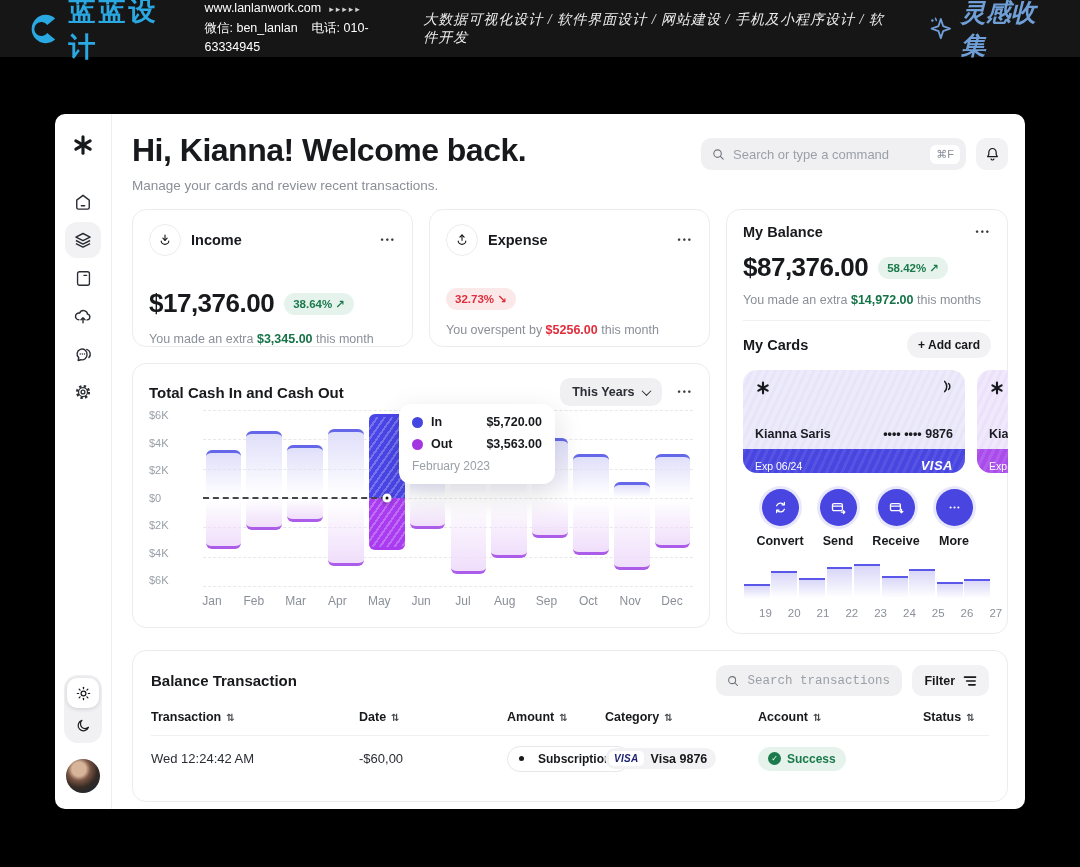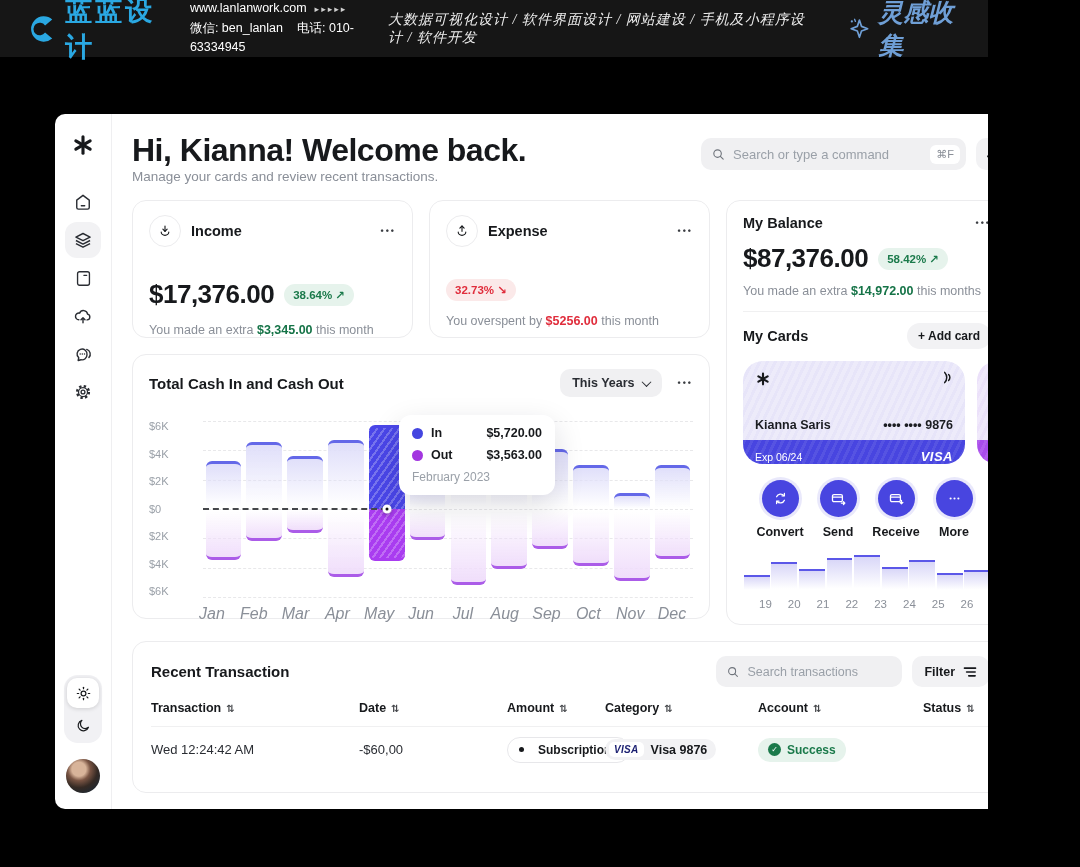--- a/index.html
+++ b/index.html
@@ -1,17 +1,17 @@
 <!DOCTYPE html>
 <html><head>
 <meta charset="utf-8">
 <style>
   * { margin:0; padding:0; box-sizing:border-box; }
   body { font-family:"Liberation Sans","DejaVu Sans",sans-serif; background:#000; }
-  .stage { width:988px; height:867px; position:relative; background:#000; overflow:hidden; }
+  .stage { width:1080px; height:867px; position:relative; background:#000; overflow:hidden; }
 
   
   .banner { height:57px; background:#161616; display:flex; align-items:center; padding:0 26px; }
   .logo { display:flex; align-items:center; gap:9px; }
   .logo-text { color:#2aa8e2; font-size:27px; font-weight:bold; letter-spacing:3px; }
   .contact { margin-left:24px; color:#fff; font-size:12.5px; line-height:1.55; }
   .contact .arrows { color:#cfcfcf; font-size:9px; margin-left:8px; letter-spacing:2px; }
   .contact .line2 span { margin-right:14px; }
   .services { margin-left:auto; color:#ededed; font-size:14px; font-style:italic; font-family:"Liberation Serif","DejaVu Serif",serif; letter-spacing:1px; }
   .collection { margin-left:30px; display:flex; align-items:center; gap:8px; color:#6f9fd6; font-size:25px; font-weight:bold; font-style:italic; font-family:"Liberation Serif","DejaVu Serif",serif; }
@@ -28,21 +28,21 @@
   .theme-toggle { background:#f1f1f4; border-radius:14px; padding:3px; display:flex; flex-direction:column; gap:2px; margin-bottom:16px; }
   .theme-btn { width:32px; height:30px; border-radius:10px; display:flex; align-items:center; justify-content:center; }
   .theme-btn.active { background:#fff; box-shadow:0 1px 4px rgba(0,0,0,.15); }
   .avatar { width:34px; height:34px; border-radius:50%;
     background:radial-gradient(circle at 38% 30%, #d8b49a 0 22%, #7a5544 36%, #352a24 58%, #23282e 78%, #3c4b58 100%); }
 
   
   .main { flex:1; padding:18px 17px 0 20px; min-width:0; }
   .topbar { display:flex; justify-content:space-between; align-items:flex-start; margin-bottom:16px; }
   .greeting { font-size:32px; font-weight:600; color:#17191c; letter-spacing:-.5px; }
-  .subtitle { font-size:13.5px; color:#8a8f98; }
+  .subtitle { font-size:13.5px; color:#8a8f98; margin-top:9px; }
   .top-right { display:flex; gap:10px; align-items:center; margin-top:6px; }
   .searchbar { width:265px; height:32px; background:#f0f0f2; border-radius:10px; display:flex; align-items:center; padding:0 6px 0 10px; gap:7px; }
   .searchbar input { flex:1; border:none; background:transparent; outline:none; font-size:13px; color:#3a3d42; font-family:inherit; }
   .searchbar input::placeholder { color:#9aa0a8; }
   .kbd { background:#fff; border-radius:6px; padding:3px 6px; font-size:11px; color:#8a8f98; }
   .bell-btn { width:32px; height:32px; background:#f2f2f4; border-radius:10px; display:flex; align-items:center; justify-content:center; cursor:pointer; }
 
   .grid { display:flex; gap:16px; }
   .col-left { width:578px; flex:none; }
   .col-right { flex:1; min-width:0; }
@@ -65,21 +65,21 @@
   .note b.green { color:#157347; }
   .note b.red { color:#e02d3c; }
 
   
   .chart-card { margin-top:16px; height:265px; padding:14px 16px 8px; }
   .chart-head { display:flex; align-items:center; }
   .chart-title { font-size:15px; font-weight:bold; color:#17191c; }
   .select-pill { margin-left:auto; background:#f0f0f2; border-radius:10px; padding:7px 12px; font-size:12.5px; font-weight:600; color:#2a2d33; display:flex; align-items:center; gap:8px; cursor:pointer; }
   .chev { width:7px; height:7px; border-right:1.6px solid #2a2d33; border-bottom:1.6px solid #2a2d33; transform:rotate(45deg) translate(-1px,-1px); }
   .chart-head .menu-dots { margin-left:16px; }
-  .chart-body { display:flex; gap:20px; margin-top:24px; }
+  .chart-body { display:flex; gap:20px; margin-top:4px; }
   .ylabels { width:34px; height:176px; display:flex; flex-direction:column; justify-content:space-between; flex:none; }
   .ylabels span { font-size:11px; color:#9aa0a8; line-height:1; transform:translateY(-0%); }
   .plot { position:relative; flex:1; height:176px; }
   .gridline { position:absolute; left:0; right:0; border-top:1.5px dashed #e8e8ea; }
   .slot { position:absolute; top:0; height:100%; }
   .bar { position:absolute; left:2.5px; right:2.5px; }
   .bar.in { bottom:50%; border-top:3px solid #6468e8; border-radius:6px 6px 0 0;
     background:linear-gradient(180deg,#e0dffa 0%,rgba(255,255,255,0) 96%); }
   .bar.out { top:50%; border-bottom:3px solid #ab5ce8; border-radius:0 0 6px 6px;
     background:linear-gradient(0deg,#f0defb 0%,rgba(255,255,255,0) 96%); }
@@ -90,32 +90,32 @@
   .zeroline { position:absolute; top:50%; left:0; width:37.5%; border-top:2px dashed #44464a; margin-top:-1px; z-index:3; }
   .zerodot { position:absolute; top:50%; left:37.5%; width:9px; height:9px; background:#101114; border:3px solid #fff; border-radius:50%; transform:translate(-50%,-50%); box-shadow:0 1px 5px rgba(0,0,0,.35); z-index:4; }
   .tooltip { position:absolute; left:40%; top:-6px; width:156px; background:#fff; border-radius:12px; box-shadow:0 10px 30px rgba(20,20,40,.14); padding:11px 13px; z-index:5; }
   .tt-row { display:flex; align-items:center; gap:8px; margin-bottom:8px; }
   .tt-dot { width:11px; height:11px; border-radius:50%; flex:none; }
   .tt-dot.in { background:#4446e0; } .tt-dot.out { background:#a336e0; }
   .tt-label { font-size:12.5px; font-weight:600; color:#17191c; }
   .tt-value { margin-left:auto; font-size:12.5px; font-weight:bold; color:#17191c; }
   .tt-date { font-size:12px; color:#9aa0a8; margin-top:2px; }
   .xlabels { display:flex; margin:8px 0 0 42px; }
-  .xlabels span { flex:1; text-align:center; font-size:16px; color:#8a8f98;font-style:italic; }
+  .xlabels span { flex:1; text-align:center; font-size:12px; color:#8a8f98; }
 
   
   .balance-card { height:425px; padding:14px 16px; display:flex; flex-direction:column; }
   .bal-head { display:flex; align-items:center; }
   .bal-title { font-size:14.5px; font-weight:600; color:#17191c; }
   .divider { border-top:1px solid #f0f0f1; margin:13px 0 11px; }
   .mycards-head { display:flex; align-items:center; justify-content:space-between; }
   .mycards-title { font-size:14.5px; font-weight:bold; color:#17191c; }
   .add-card { background:#f2f2f4; border-radius:999px; padding:6px 11px; font-size:12px; font-weight:600; color:#17191c; cursor:pointer; }
   .cards-row { display:flex; gap:12px; overflow:hidden; margin:12px -17px 0 0; }
-  .bank-card { width:222px; flex:none; border-radius:20px; overflow:hidden; cursor:pointer; }
+  .bank-card { width:222px; flex:none; border-radius:14px; overflow:hidden; cursor:pointer; }
   .bank-top { height:79px; position:relative; padding:10px 12px;
     background:repeating-linear-gradient(115deg,rgba(120,110,225,.05) 0 3px,rgba(255,255,255,0) 3px 7px),#edebfa; }
   .bank-card.c2 .bank-top { background:repeating-linear-gradient(115deg,rgba(150,80,225,.05) 0 3px,rgba(255,255,255,0) 3px 7px),#f0e9fb; }
   .bank-wave { position:absolute; top:9px; right:11px; }
   .bank-name-row { position:absolute; left:12px; right:12px; bottom:8px; display:flex; justify-content:space-between; font-size:12.5px; font-weight:600; color:#1b1d22; }
   .bank-strip { height:33px; display:flex; align-items:center; justify-content:space-between; padding:0 12px; color:#fff; font-size:10.5px;
     background:repeating-linear-gradient(115deg,rgba(255,255,255,.08) 0 3px,rgba(255,255,255,0) 3px 7px),#4845e0; }
   .bank-card.c2 .bank-strip { background:repeating-linear-gradient(115deg,rgba(255,255,255,.1) 0 3px,rgba(255,255,255,0) 3px 7px),#a94ceb; }
   .visa-word { font-style:italic; font-weight:bold; font-size:13px; letter-spacing:.5px; }
 
@@ -129,21 +129,21 @@
   .mini-slot { flex:1; display:flex; align-items:flex-end; justify-content:center; }
   .mini-bar { width:94%; border-top:2.5px solid #5b57e8; background:linear-gradient(180deg,#d9d7f8 0%,rgba(255,255,255,0) 92%); }
   .mini-labels { display:flex; margin-top:7px; }
   .mini-labels span { flex:1; text-align:center; font-size:11.5px; color:#8a8f98;margin-left:16px; }
 
   
   .tx-card { margin-top:16px; padding:14px 18px 0; height:152px; overflow:hidden; }
   .tx-head { display:flex; align-items:center; }
   .tx-title { font-size:15px; font-weight:bold; color:#17191c; }
   .tx-search { margin-left:auto; width:186px; height:31px; background:#f0f0f2; border-radius:10px; display:flex; align-items:center; gap:7px; padding:0 10px; }
-  .tx-search input { flex:1; min-width:0; border:none; background:transparent; outline:none; font-size:12.5px; color:#3a3d42; font-family:Liberation Sans, sans-serif; }
+  .tx-search input { flex:1; min-width:0; border:none; background:transparent; outline:none; font-size:12.5px; color:#3a3d42; font-family:Liberation Mono, monospace; }
   .tx-search input::placeholder { color:#9aa0a8; }
   .filter-btn { margin-left:10px; background:#f2f2f4; border-radius:10px; height:31px; padding:0 12px; display:flex; align-items:center; gap:8px; font-size:12.5px; font-weight:600; color:#17191c; cursor:pointer; }
   .tx-table { margin-top:14px; }
   .tx-cols { display:grid; grid-template-columns:208px 148px 98px 153px 165px 1fr; align-items:center; }
   .th { display:flex; align-items:center; gap:5px; font-size:12.5px; font-weight:600; color:#17191c; padding-bottom:11px; cursor:pointer; }
   .sort { font-size:10px; color:#44464a; }
   .tx-row { border-top:1px solid #f0f0f1; height:46px; }
   .tx-name { display:flex; align-items:center; gap:9px; font-size:13px; font-weight:600; color:#17191c; }
   .tx-plain { font-size:13px; color:#2a2d33; }
   .cat-pill { display:inline-flex; align-items:center; gap:14px; border:1px solid #e7e7ea; border-radius:999px; padding:5px 11px; font-size:12px; font-weight:600; color:#17191c; background:#fff; }
@@ -601,21 +601,21 @@
                   <span>26</span>
                   <span>27</span>
                 </div>
             </div>
           </div>
         </div>
       </div>
 
       <div class="card tx-card">
         <div class="tx-head">
-          <span class="tx-title">Recent Transaction</span>
+          <span class="tx-title">Balance Transaction</span>
           <div class="tx-search">
             <svg width="14" height="14" viewBox="0 0 24 24">
                 <circle cx="10.5" cy="10.5" r="6" fill="none" stroke="#6f747c" stroke-width="1.8"></circle>
                 <path d="M15 15 l4.5 4.5" stroke="#6f747c" stroke-width="1.8" stroke-linecap="round"></path>
               </svg>
             <input placeholder="Search transactions" style="">
           </div>
           <div class="filter-btn">
             <span>Filter</span>
             <svg width="14" height="12" viewBox="0 0 16 14">

